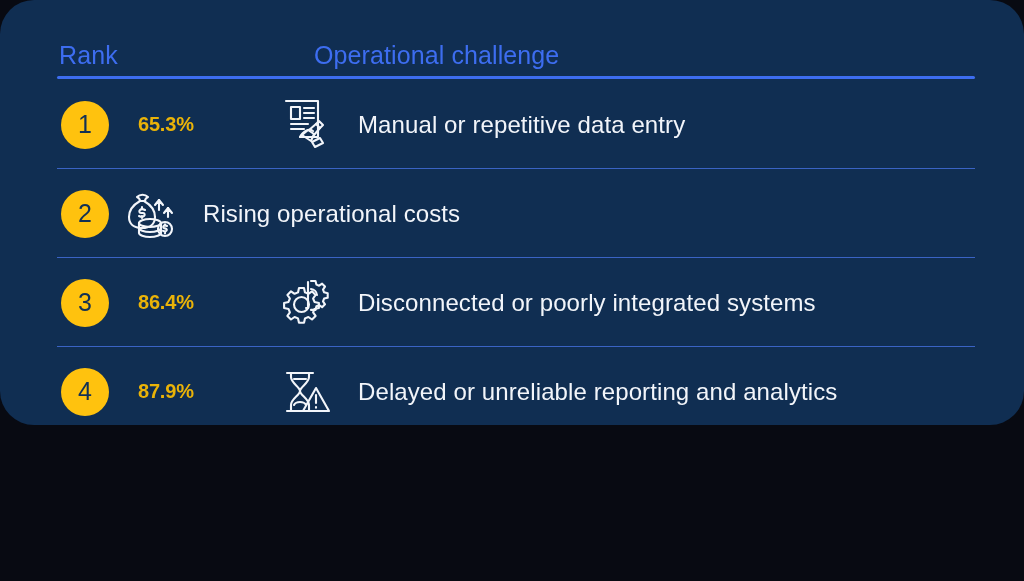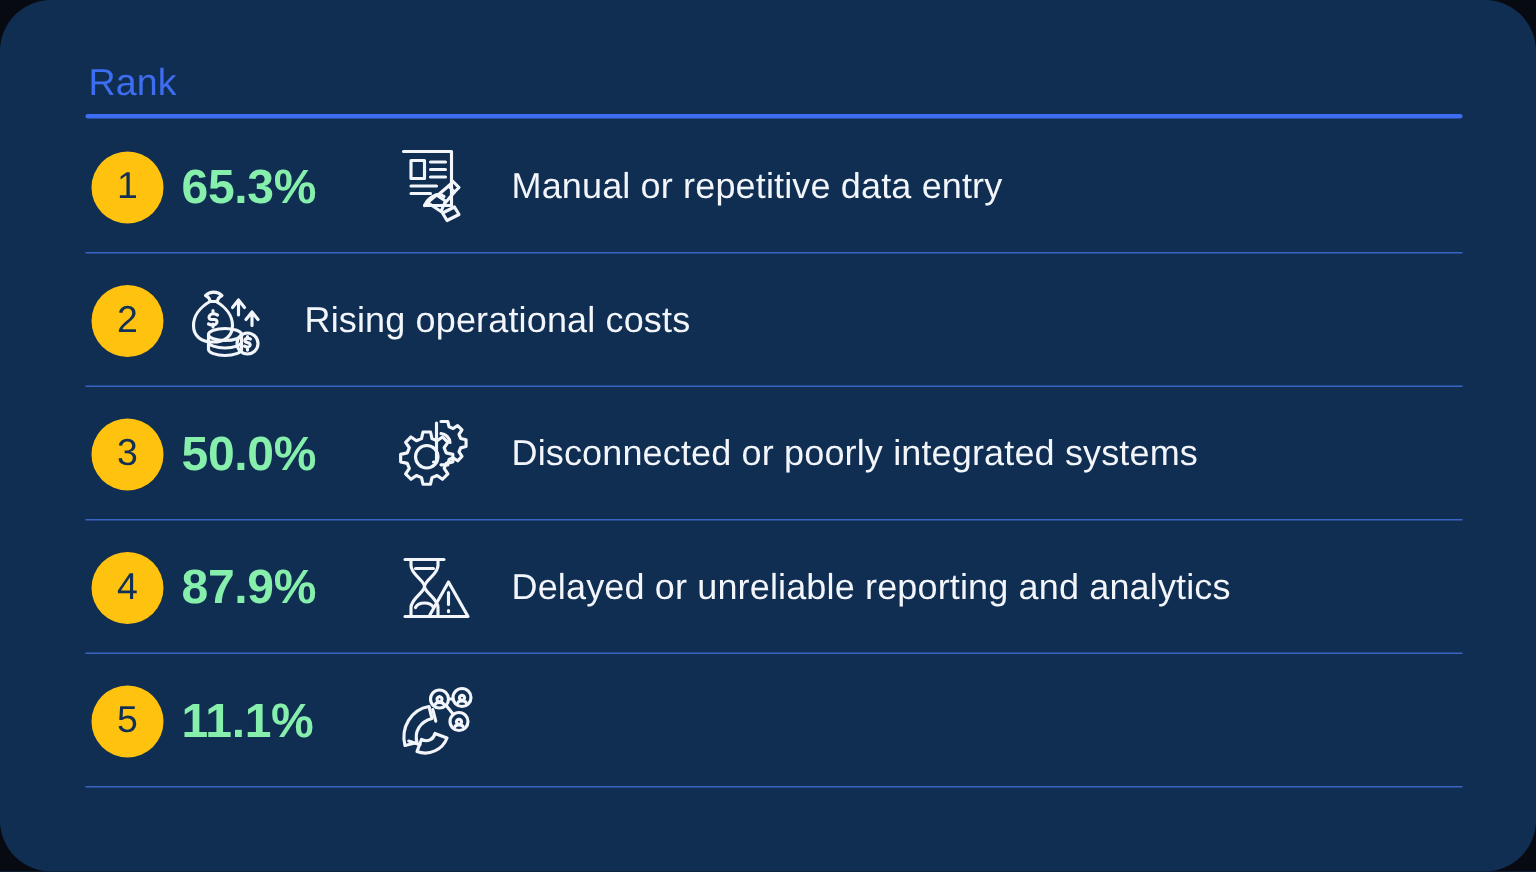--- a/index.html
+++ b/index.html
@@ -5,21 +5,21 @@
   * { margin:0; padding:0; box-sizing:border-box; }
   html, body { width:1024px; height:581px; }
   body {
     background:#080a12;
     font-family:"Liberation Sans", sans-serif;
     overflow:hidden;
   }
   .card {
     position:absolute;
     left:0; top:0;
-    width:1024px; height:581px;
+    width:1024px; height:425px;
     background:#102E52;
     border-radius:34px;
     overflow:hidden;
   }
   .inner {
     position:absolute;
     left:57px; top:0;
     width:918px; height:581px;
   }
   
@@ -68,24 +68,24 @@
   }
   .badge span {
     font-size:25px;
     color:#123055;
     line-height:1;
     font-weight:400;
   }
   .pct {
     flex:0 0 auto;
     width:126px;
-    margin-left:12px;
-    font-size:32px;
+    margin-left:29px;
+    font-size:20px;
     font-weight:bold;
-    color:#86efac;
+    color:#eab308;
     letter-spacing:-0.2px;
   }
   .icon {
     flex:0 0 auto;
     width:64px; height:56px;
     margin-left:10px;
     display:flex; align-items:center; justify-content:center;
   }
   .icon svg { display:block; }
   .label {
@@ -98,20 +98,21 @@
   }
 </style>
 </head>
 <body>
 
 <div class="card">
   <div class="inner">
 
     <div class="head">
       <div class="head-rank">Rank</div>
+      <div class="head-chal">Operational challenge</div>
       <div class="head-rule"></div>
     </div>
 
     <div class="rows" id="rows">
         <div class="row">
           <div class="badge">
             <span>1</span>
           </div>
           <div class="pct">65.3%</div>
           <div class="icon">
@@ -131,21 +132,21 @@
               <use href="#ic-money-bag-rising-cost-icon"></use>
             </svg>
           </div>
           <div class="label">Rising operational costs</div>
           <div class="row-rule"></div>
         </div>
         <div class="row">
           <div class="badge">
             <span>3</span>
           </div>
-          <div class="pct">50.0%</div>
+          <div class="pct">86.4%</div>
           <div class="icon">
             <svg viewBox="0 0 56 56" width="56" height="56">
               <use href="#ic-disconnected-gears-icon"></use>
             </svg>
           </div>
           <div class="label">Disconnected or poorly integrated systems</div>
           <div class="row-rule"></div>
         </div>
         <div class="row">
           <div class="badge">

